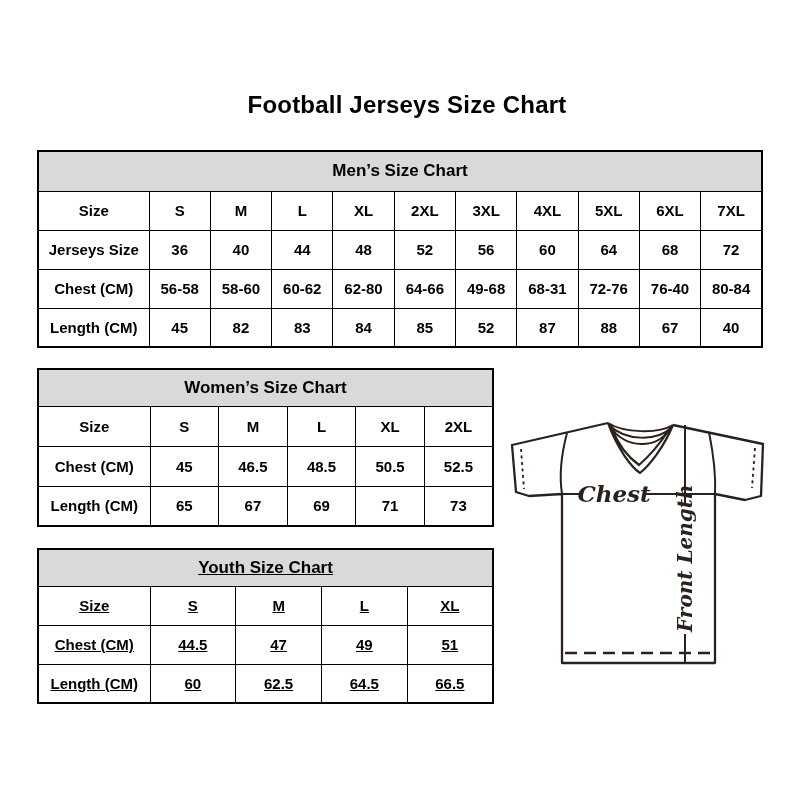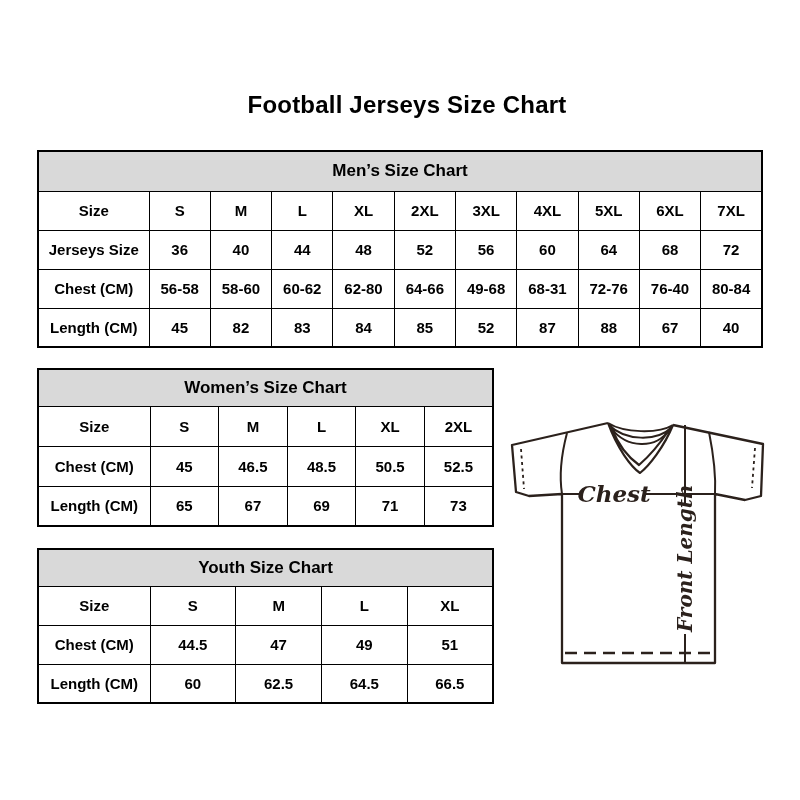--- a/index.html
+++ b/index.html
@@ -27,21 +27,21 @@
   table.men tr{height:39px;}
   table.men tr.title-row{height:40px;}
   table.men col.c-label{width:111px;}
   
   table.women{left:37px;top:368px;width:457px;}
   table.women tr{height:40px;}
   table.women tr.title-row{height:37px;}
   table.women col.c-label{width:112px;}
   
   table.youth{left:37px;top:548px;width:457px;}
-  table.youth tr{height:39px;}
+  table.youth tr{height:39px;text-decoration:underline;}
   table.youth tr.title-row{height:37px;}
   table.youth col.c-label{width:112px;}
   
   .jersey-svg{position:absolute;left:505px;top:412px;width:262px;height:258px;}
   .jersey-svg path, .jersey-svg line{fill:none;stroke:#2b211c;stroke-linejoin:round;stroke-linecap:butt;}
   .jersey-svg text{
     font-family:"DejaVu Serif", serif;font-style:italic;font-weight:bold;
     fill:#2b211c;stroke:none;
   }
 </style>

